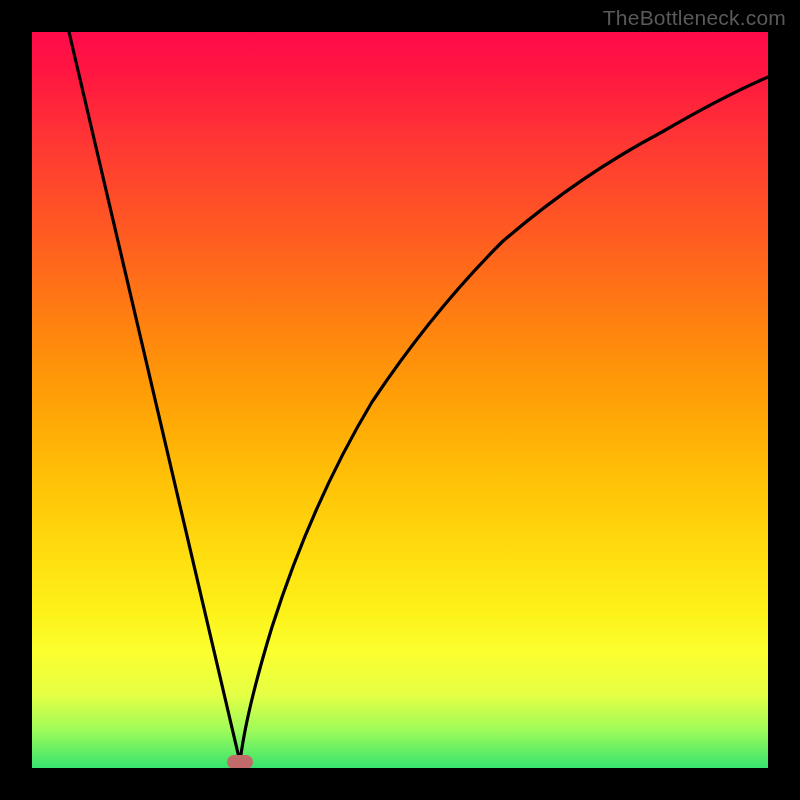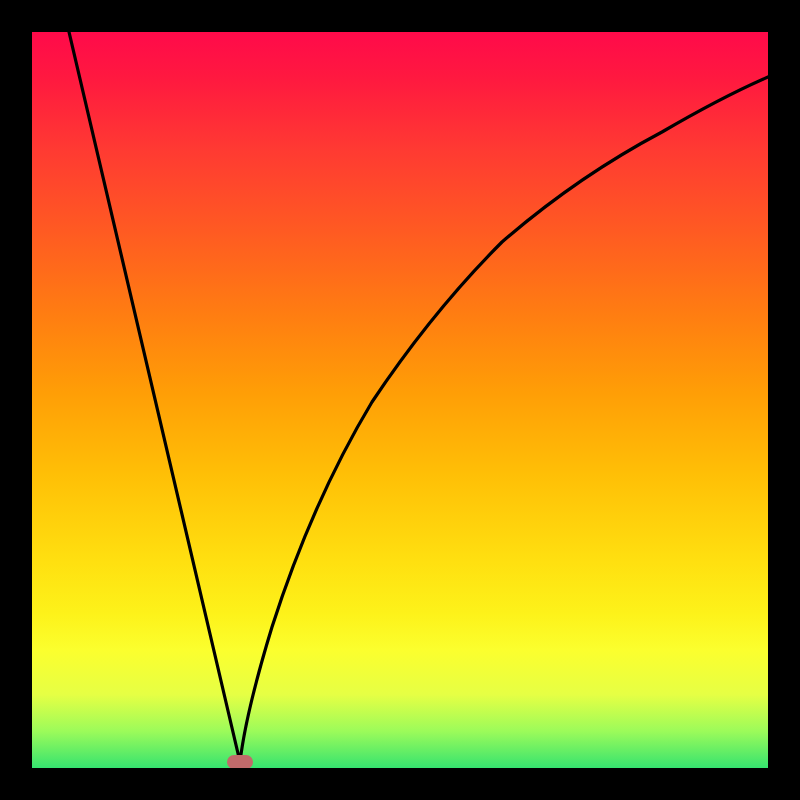--- a/index.html
+++ b/index.html
@@ -72,14 +72,15 @@
                L 208 730
                Q 214 680 240 595
                Q 280 470 340 370
                Q 400 280 470 210
                Q 545 145 630 100
                Q 690 65 736 45" fill="none" stroke="#000" stroke-width="3.2" stroke-linejoin="round" stroke-linecap="round"></path>
     </svg>
     <div class="marker" style="left:208.3px;top:730.1px;"></div>
   </div>
 
+  <div class="watermark">TheBottleneck.com</div>
 
 </div>
 
 </body></html>

